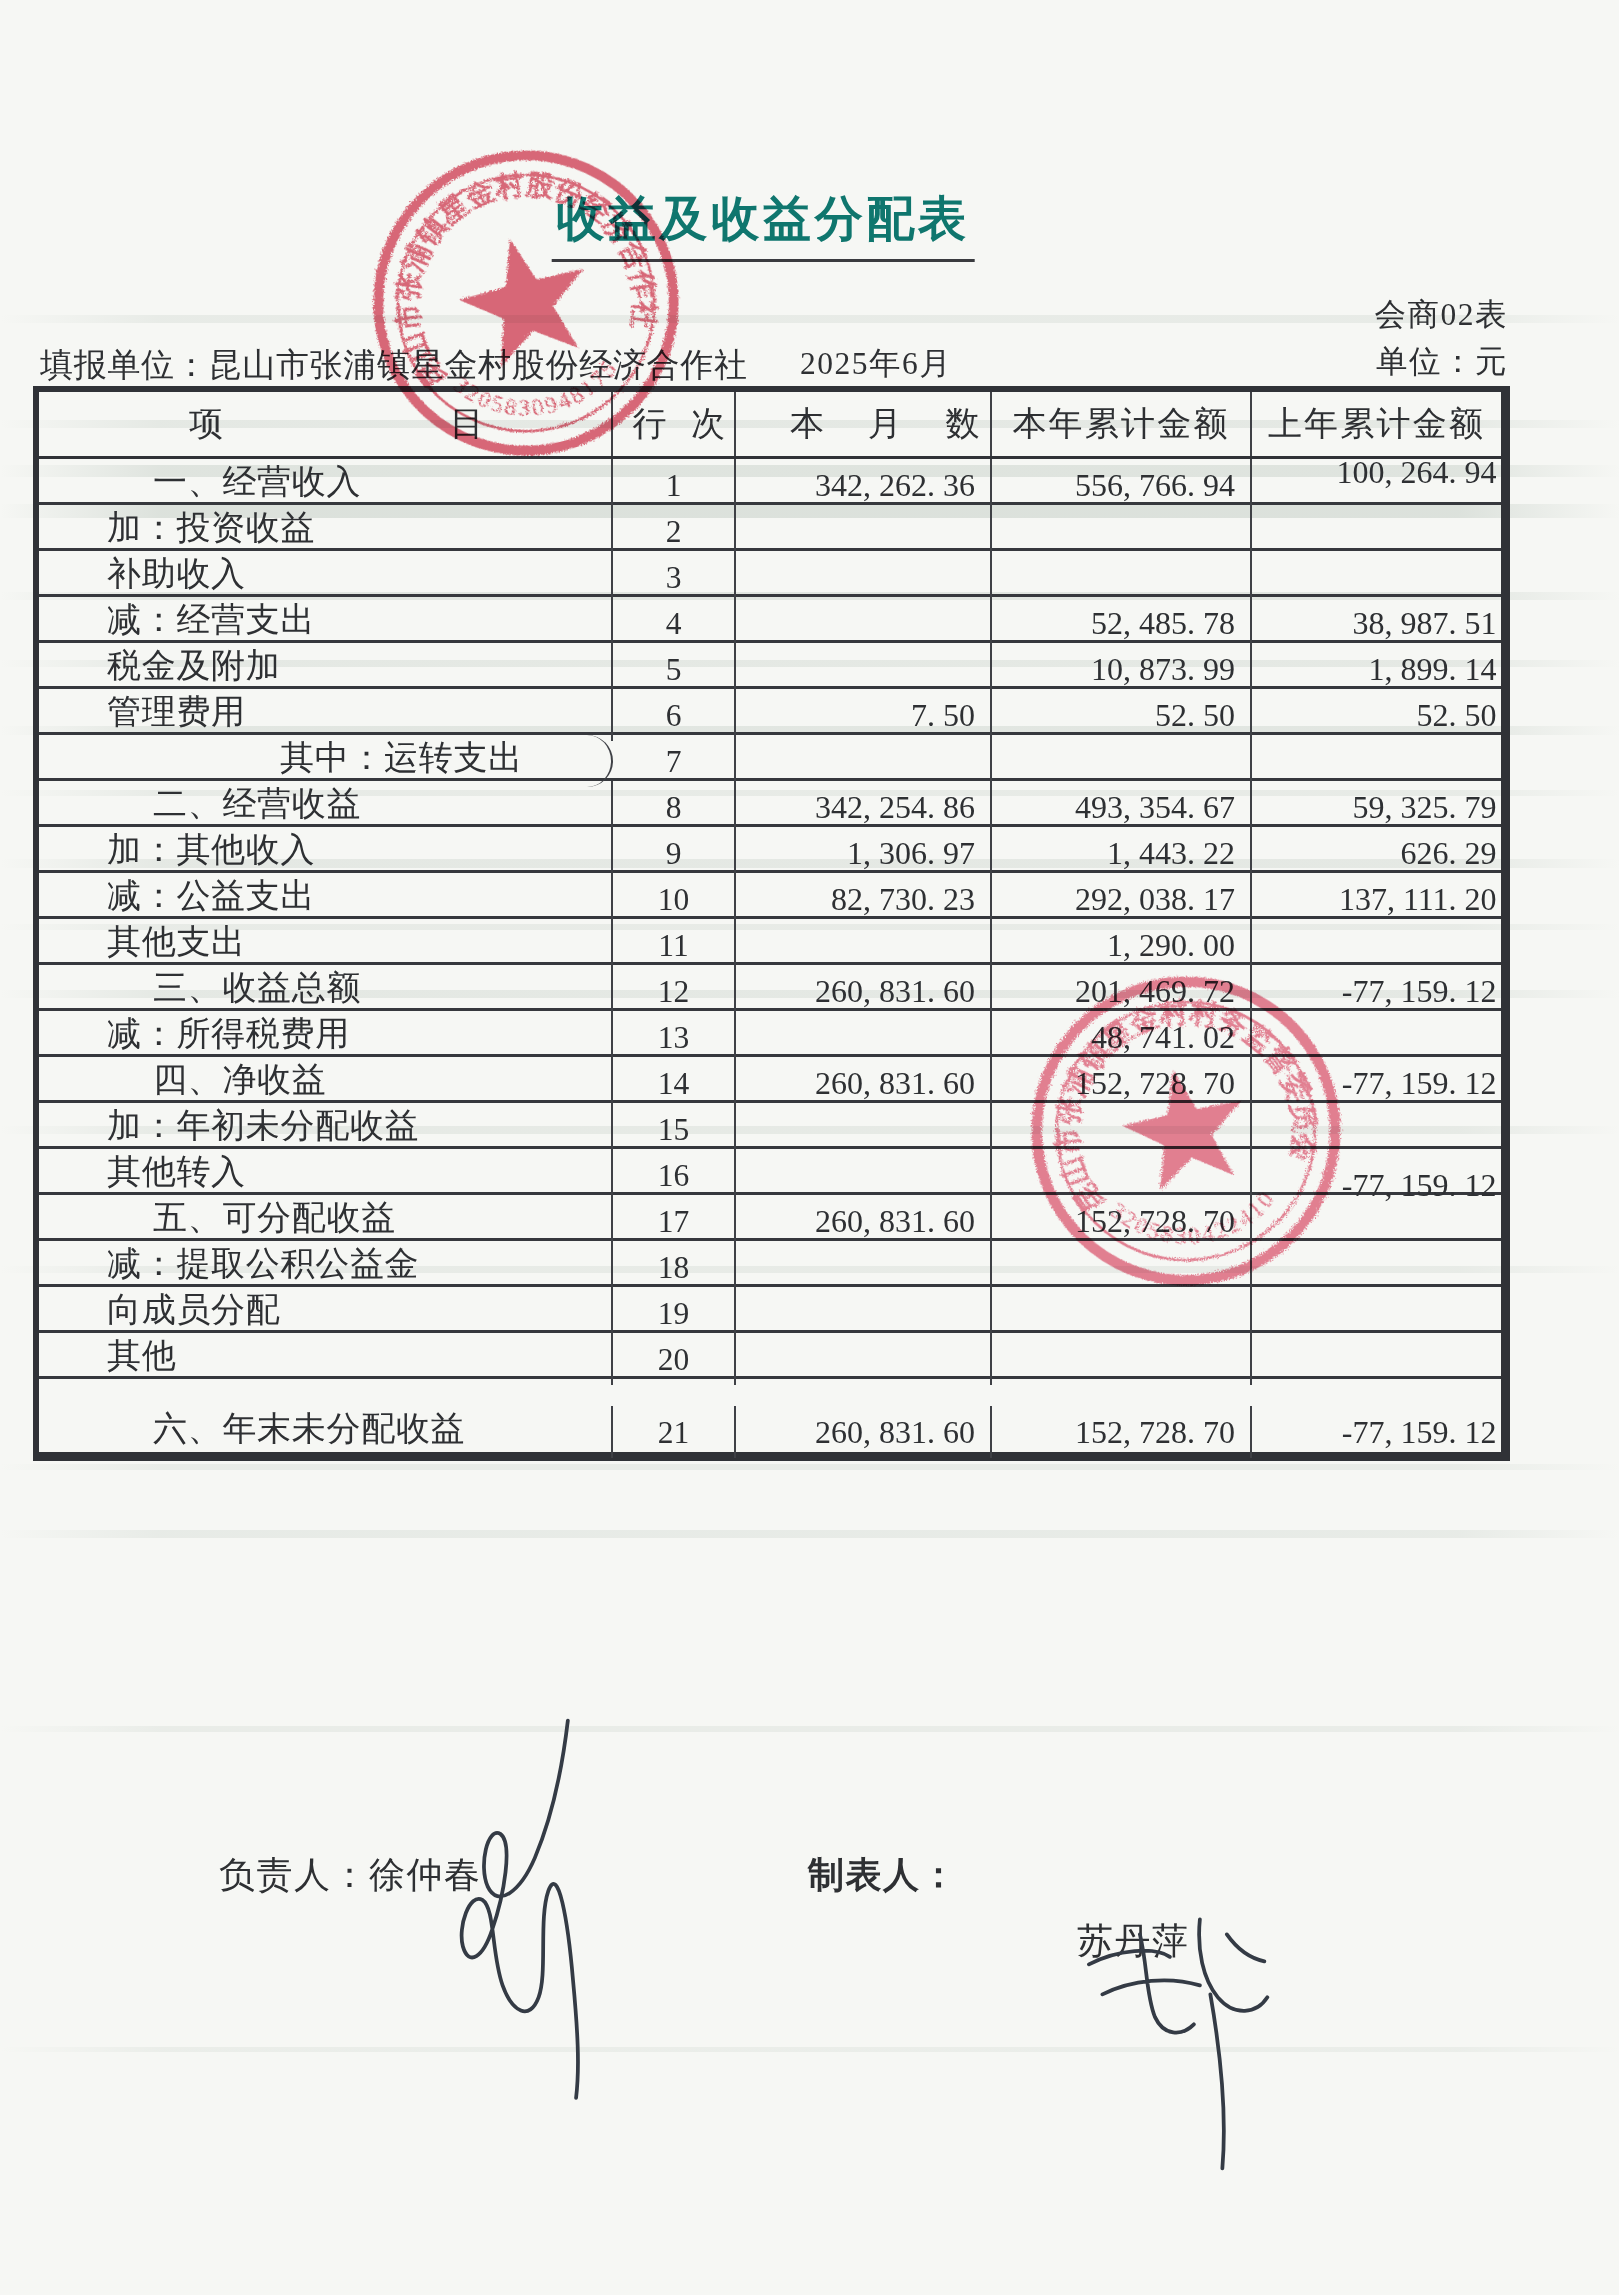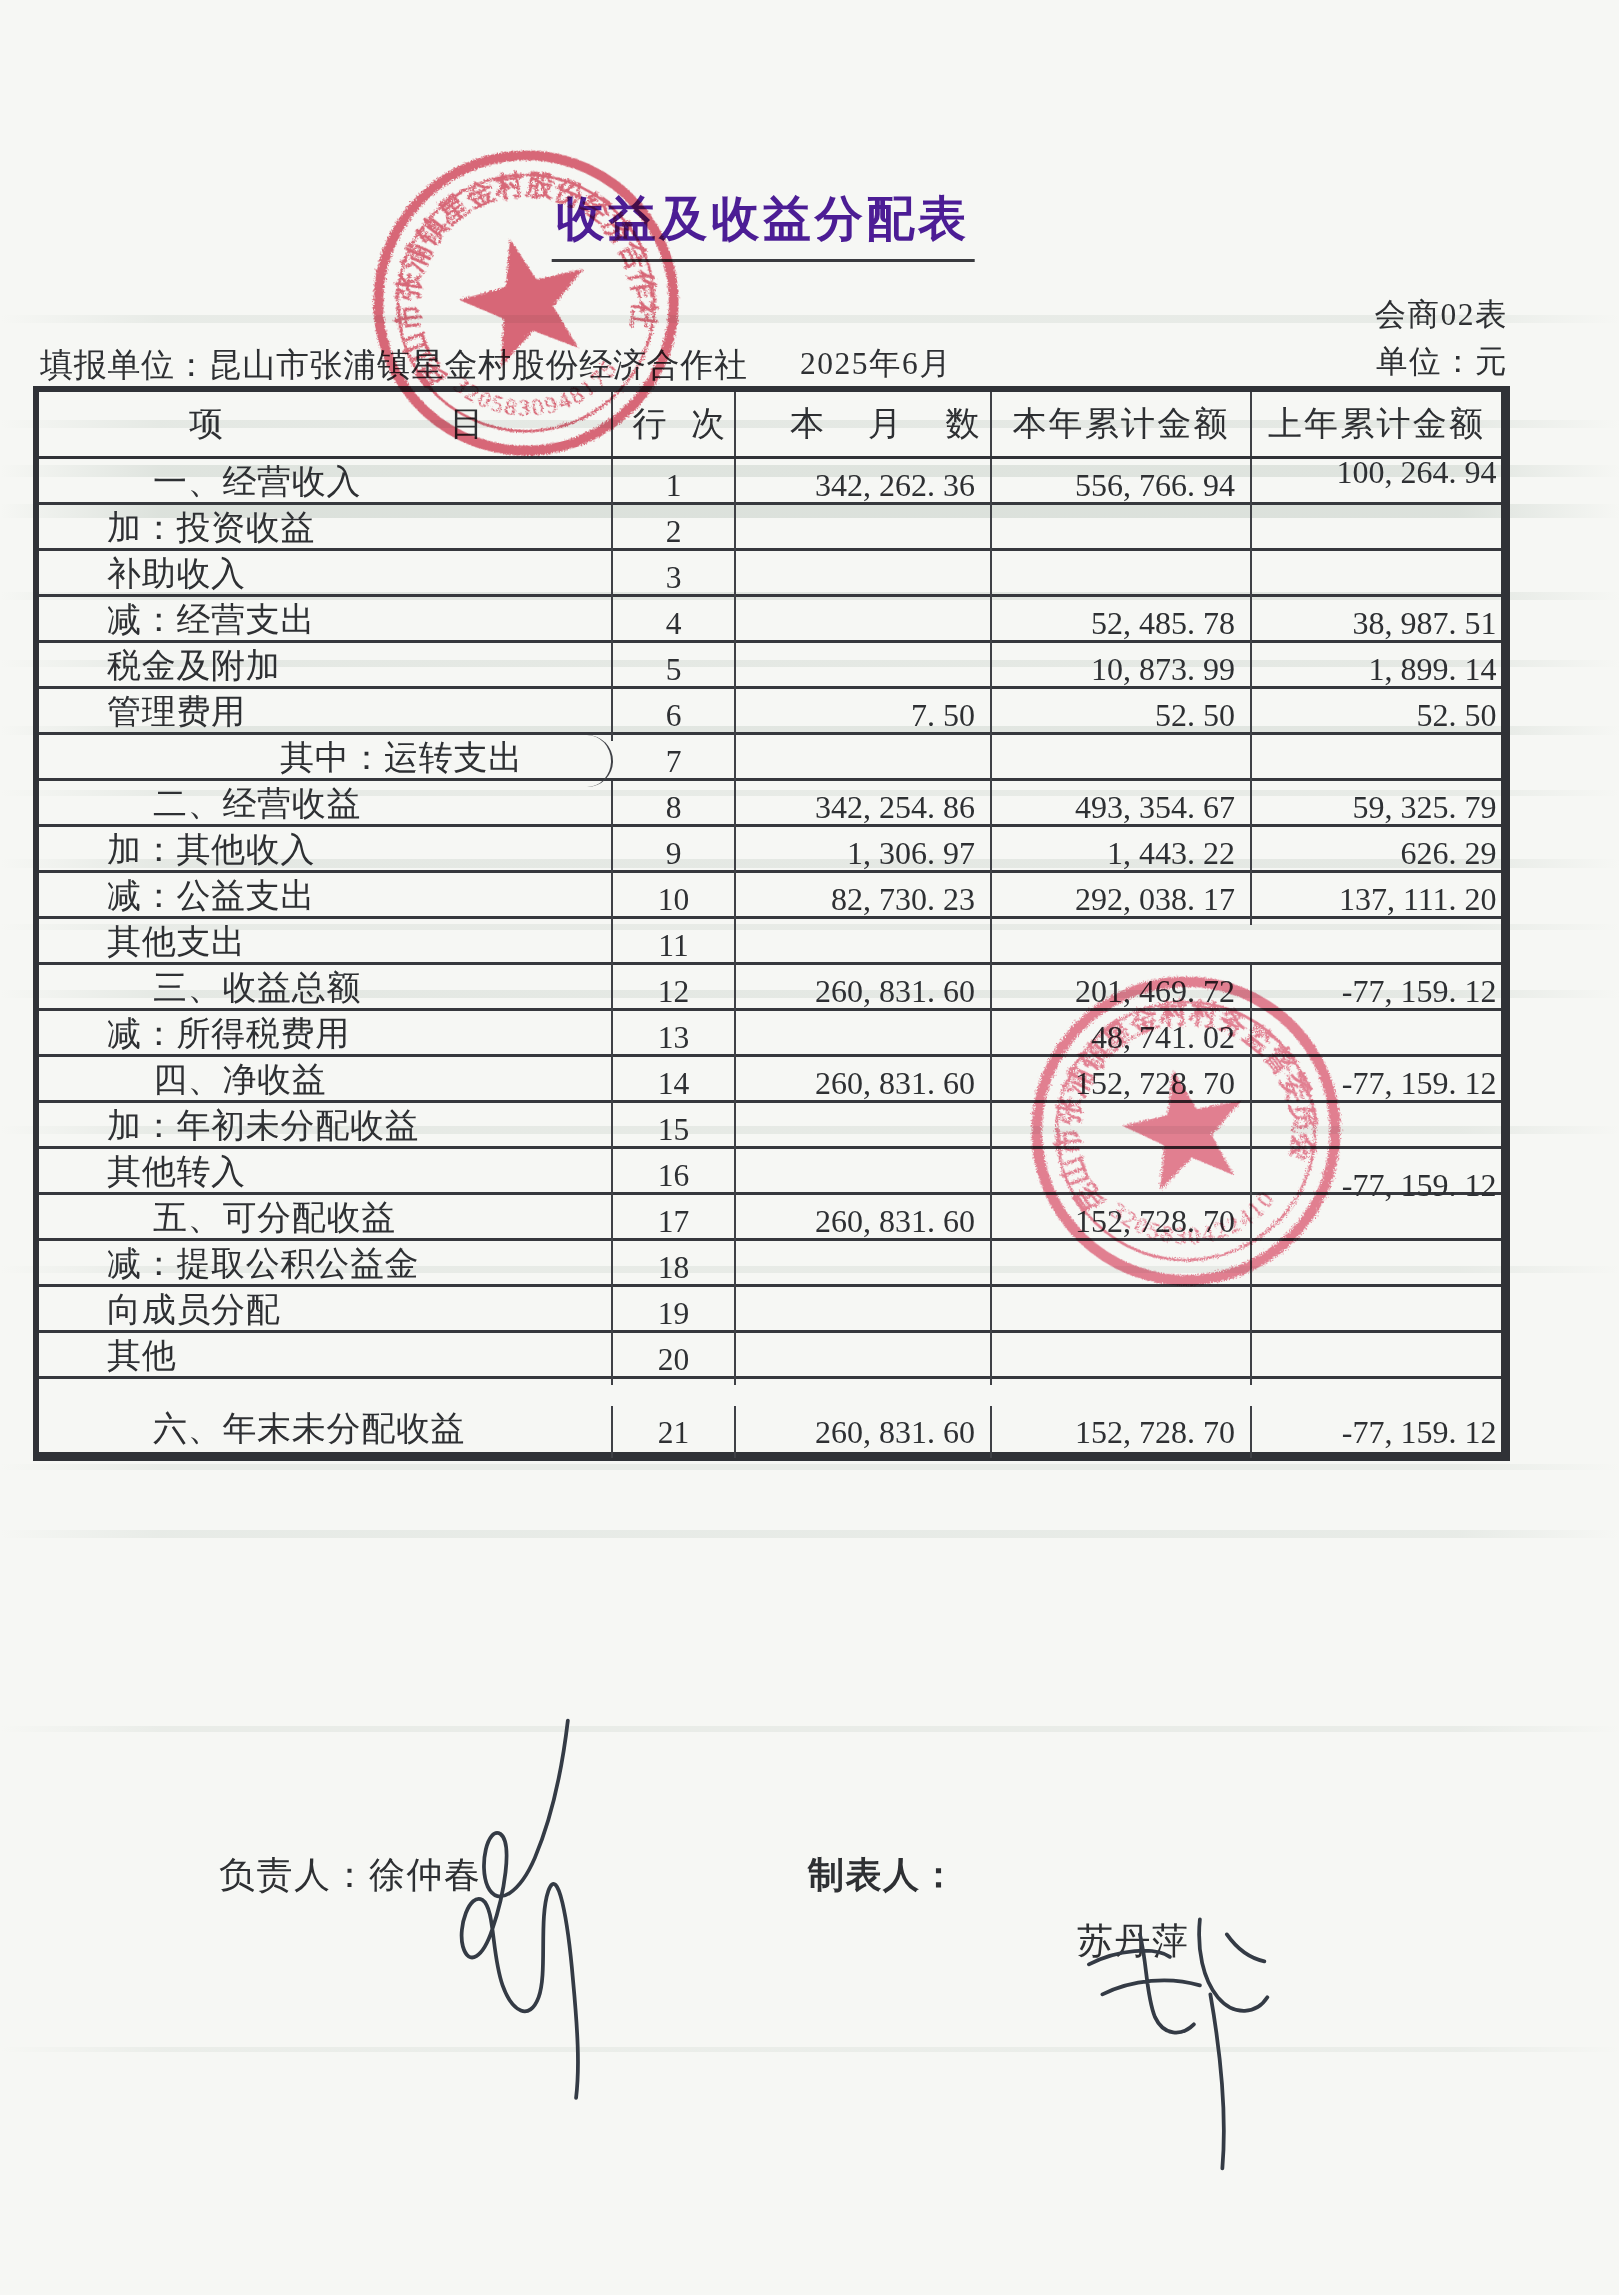--- a/index.html
+++ b/index.html
@@ -10,21 +10,21 @@
     overflow:hidden;
     font-family:"Liberation Serif","DejaVu Serif",serif;
     color:#2e3033;
   }
   
   .streak{position:absolute;left:0;width:1620px;pointer-events:none;
     background:linear-gradient(to right,rgba(170,184,173,0) 0%,rgba(170,184,173,.38) 10%,rgba(170,184,173,.38) 90%,rgba(170,184,173,0) 100%);}
   
   .title{
     position:absolute;top:187px;left:763px;transform:translateX(-50%);
-    font-size:48px;font-weight:600;letter-spacing:3.7px;color:#4c1d95;
+    font-size:48px;font-weight:600;letter-spacing:3.7px;color:#0f766e;
     border-bottom:3px solid #3a3b3f;padding:0 4.5px 7.5px 4.5px;white-space:nowrap;
   }
   .form-code{position:absolute;top:294px;right:112px;font-size:31.5px;letter-spacing:1.5px;}
   .report-line{position:absolute;top:343px;left:40px;font-size:33px;letter-spacing:0.7px;white-space:nowrap;}
   .period{position:absolute;top:343px;left:800px;font-size:31.5px;letter-spacing:1.5px;}
   .unit-label{position:absolute;top:341px;right:112px;font-size:31.5px;letter-spacing:1.5px;}
   
   .table{
     position:absolute;left:33px;top:386px;width:1477px;
     border-style:solid;border-color:#303237;
@@ -273,20 +273,23 @@
     </div>
 
     <div class="trow">
       <div class="cell c-item ind1">
             <span class="lbl">其他支出</span>
           </div>
       <div class="cell c-no">11</div>
       <div class="cell c-month num">
             <span class="val"></span>
           </div>
+      <div class="cell c-ytd num">
+            <span class="val">1, 290. 00</span>
+          </div>
       <div class="cell c-prior num">
             <span class="val"></span>
           </div>
     </div>
 
     <div class="trow">
       <div class="cell c-item ind0">
             <span class="lbl">三、收益总额</span>
           </div>
       <div class="cell c-no">12</div>

